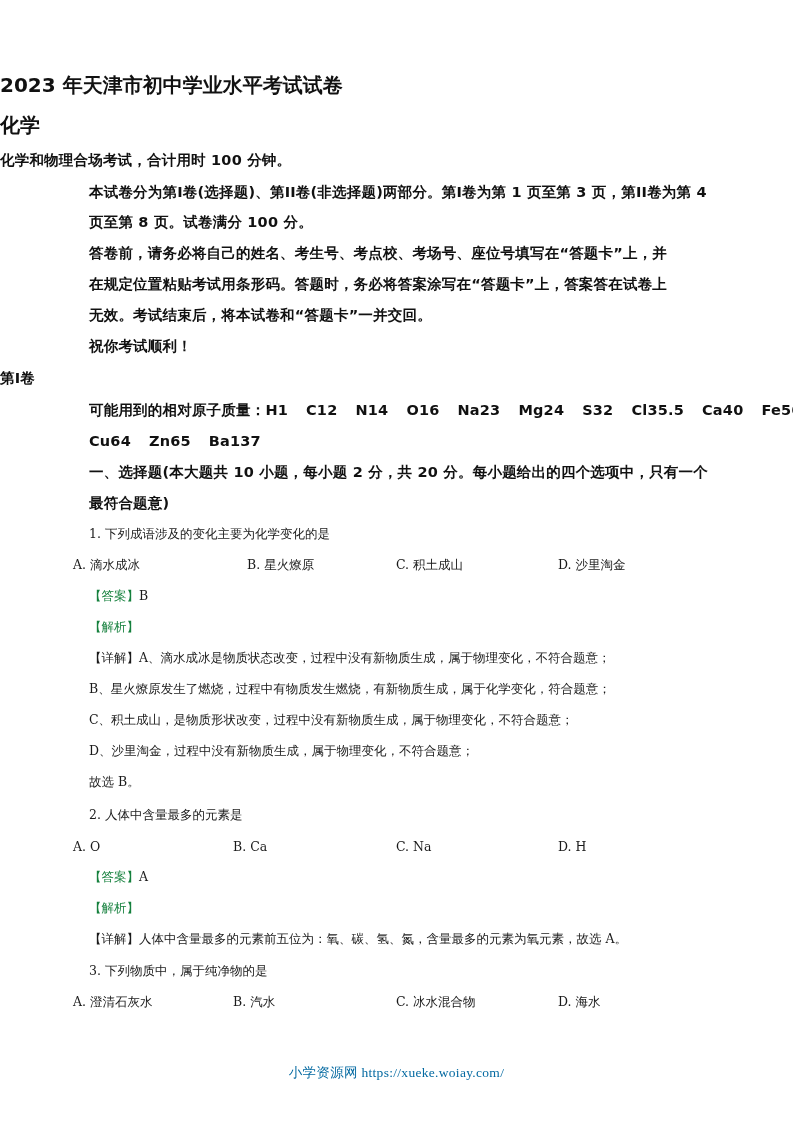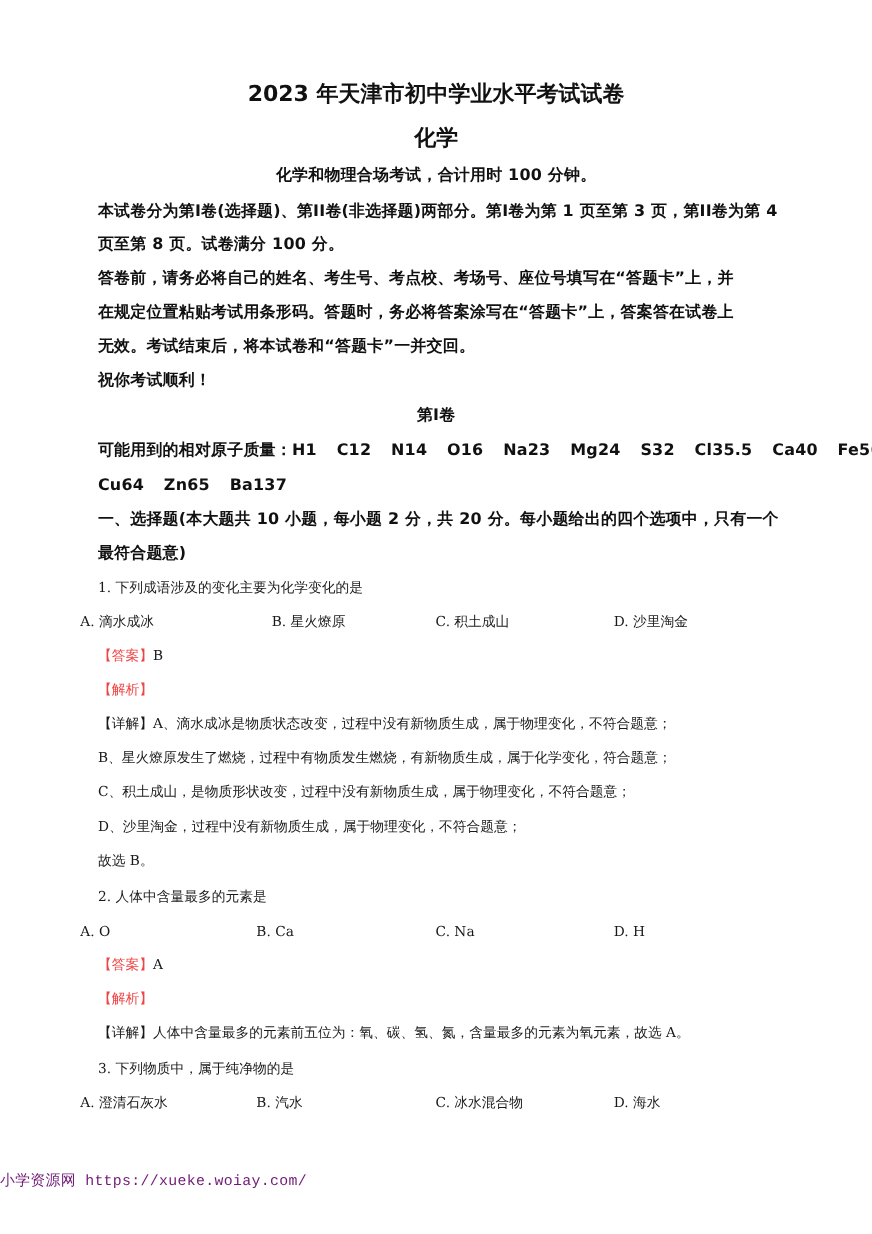--- a/index.html
+++ b/index.html
@@ -21,21 +21,21 @@
       width: 793px;
       height: 1122px;
     }
     .line {
       position: absolute;
       left: 89px;
       white-space: nowrap;
       font-size: 13px;
       line-height: 18px;
     }
-    .center { left: 0; width: 793px; text-align: center; }
+    .center { left: 0; width: 793px; }
     .title {
       font-size: 20px;
       line-height: 26px;
       font-weight: bold;
       font-family: "DejaVu Sans", "Liberation Sans", sans-serif;
     }
     .subject {
       font-size: 20px;
       line-height: 26px;
       font-weight: bold;
@@ -54,35 +54,35 @@
       color: #1a1a1a;
     }
     .opt {
       position: absolute;
       white-space: nowrap;
       font-size: 12.5px;
       line-height: 18px;
       color: #1a1a1a;
     }
     .tag {
-      color: #ef4444;
+      color: #15803d;
     }
     .tag-dark {
       color: #1a1a1a;
       text-align: center;
     }
     .footer {
       position: absolute;
       left: 0;
       width: 793px;
       top: 1064px;
-      text-align: left;
-      font-family: Liberation Mono, monospace;
+      text-align: center;
+      font-family: Liberation Serif, serif;
       font-size: 13.5px;
-      color: #701a75;
+      color: #0369a1;
       letter-spacing: 0.3px;
     }
     .masses span.m { margin-right: 18px; }
   </style>
 </head>
 <body>
 
 <div class="page">
 
   <div class="line center title" style="top:72px;">2023 年天津市初中学业水平考试试卷</div>

